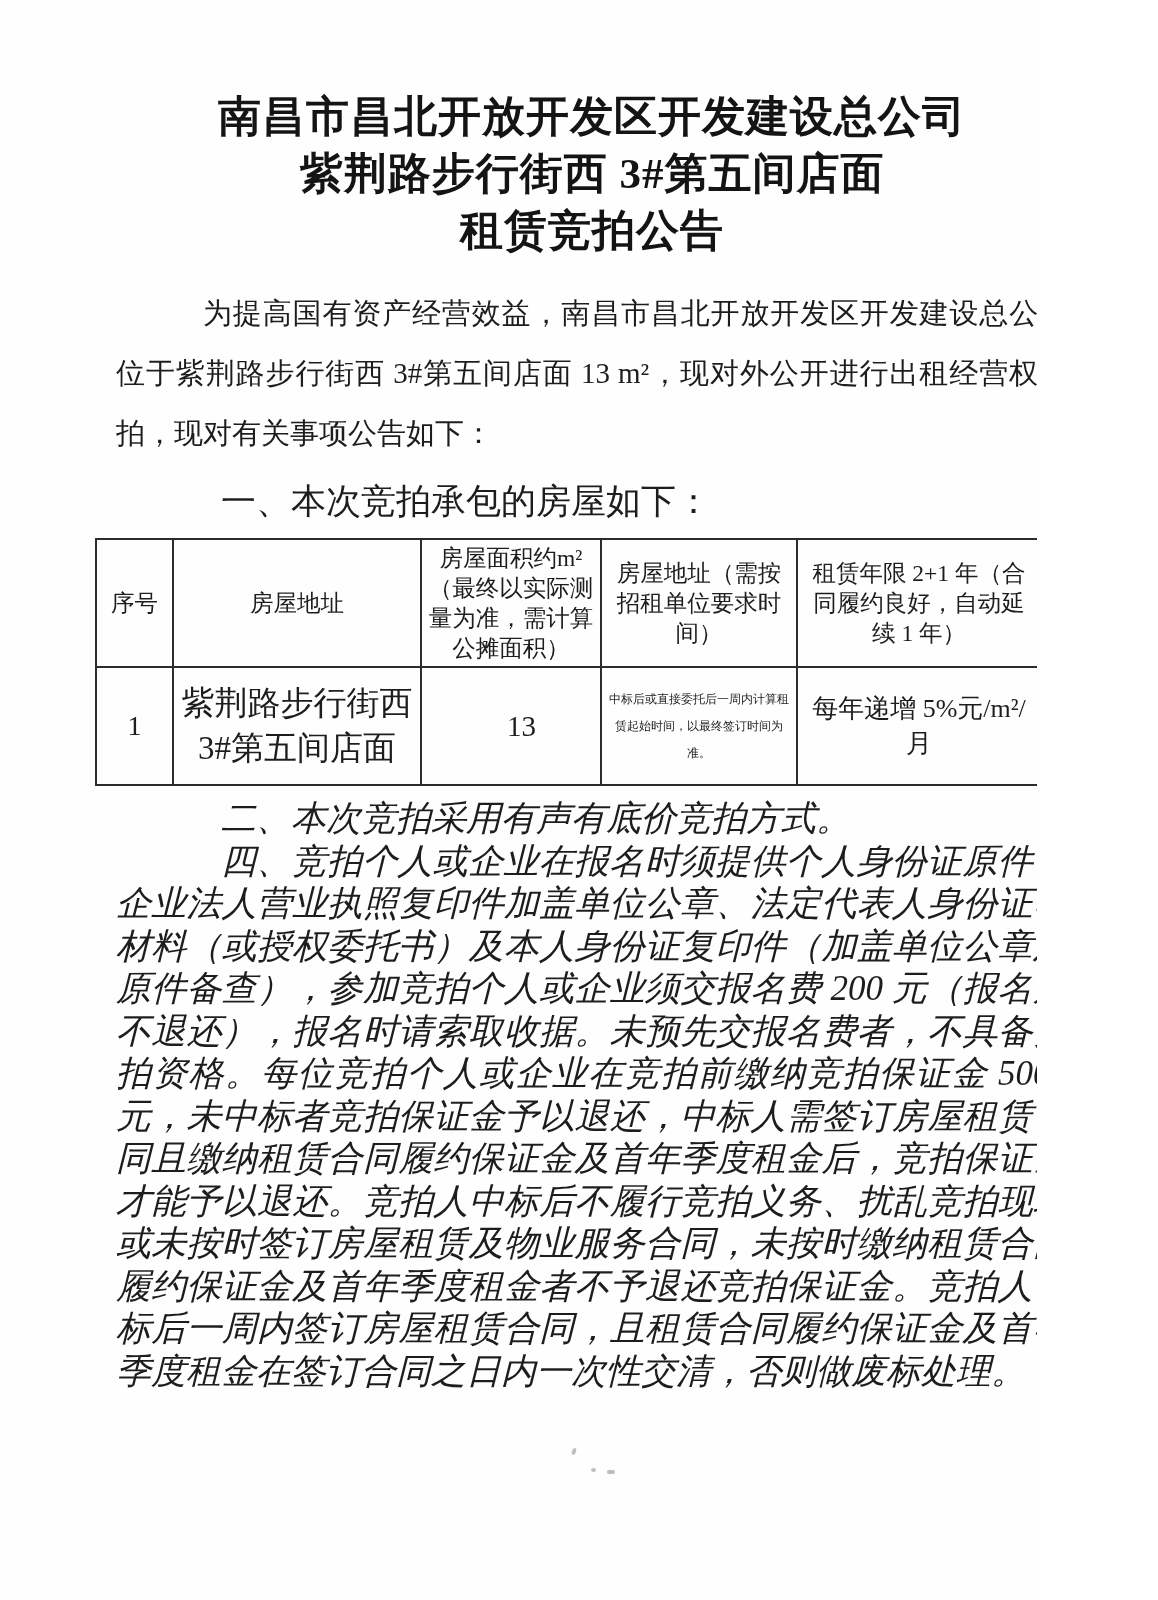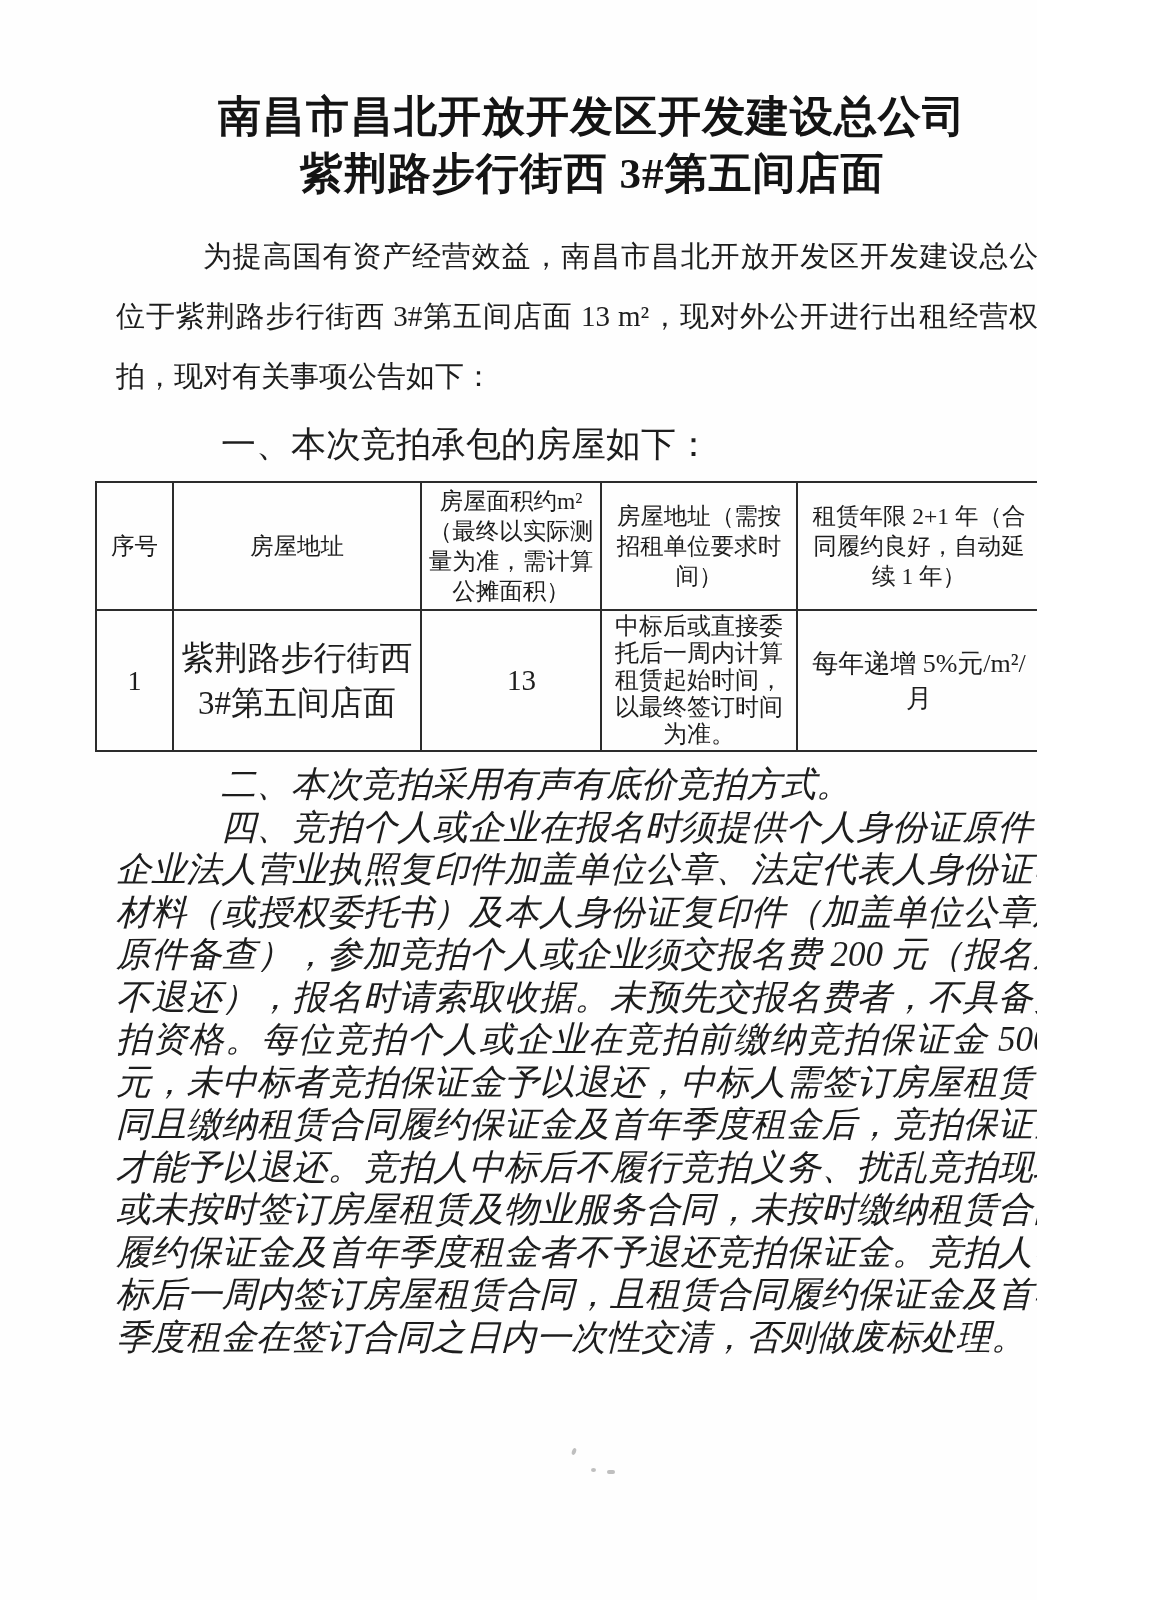--- a/index.html
+++ b/index.html
@@ -74,21 +74,21 @@
   th {
     height: 128px;
     font-size: 23.5px;
     line-height: 30px;
     padding: 2px 5px;
   }
   tr.data-row td { height: 118px; }
   td.no-cell      { font-size: 28px; }
   td.addr-cell    { font-size: 33px; line-height: 45px; padding: 2px 6px; text-align: center; }
   td.area-cell    { font-size: 29px; padding-left: 21px; }
-  td.time-cell    { font-size: 24px; line-height: 27px; padding: 2px 4px; }
+  td.time-cell    { font-size: 12px; line-height: 27px; padding: 2px 4px; }
   td.rent-cell    { font-size: 26px; padding: 2px 12px; }
   
   .body-sec {
     font-size: 35px;
     line-height: 42.5px;
     text-align: justify;
     text-indent: 3em;
     color: #1d1d1d;
     font-style: italic;
   }
@@ -108,20 +108,21 @@
 </style>
 </head>
 <body>
 
 <div class="page">
   <div class="content">
 
     <div class="doc-title">
       <div>南昌市昌北开放开发区开发建设总公司</div>
       <div>紫荆路步行街西 3#第五间店面</div>
+      <div>租赁竞拍公告</div>
     </div>
 
     <p class="intro">为提高国有资产经营效益，南昌市昌北开放开发区开发建设总公司位于紫荆路步行街西 3#第五间店面 13 m²，现对外公开进行出租经营权竞拍，现对有关事项公告如下：</p>
 
     <p class="sec-heading">一、本次竞拍承包的房屋如下：</p>
 
     <div class="tbl-wrap">
       <table>
         <colgroup>
           <col class="c1">

